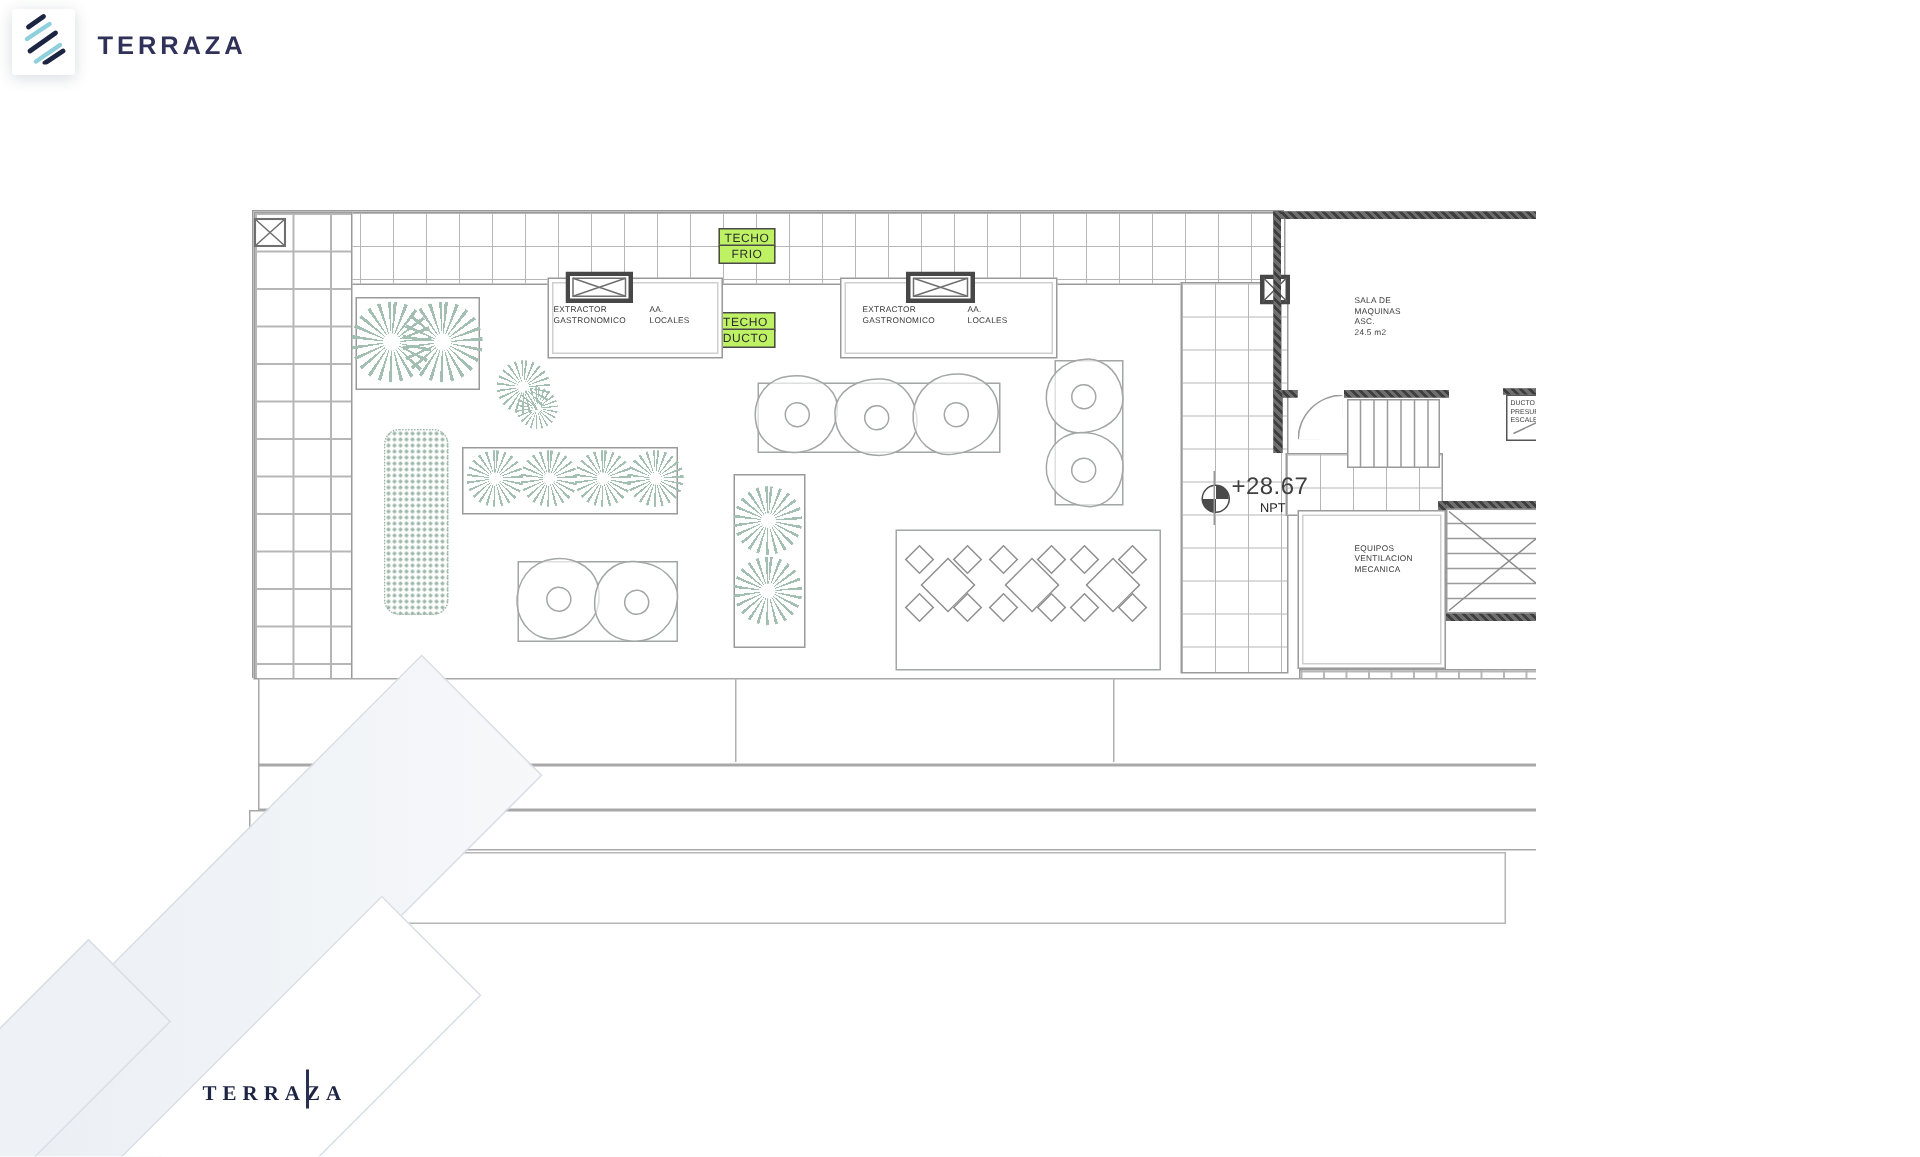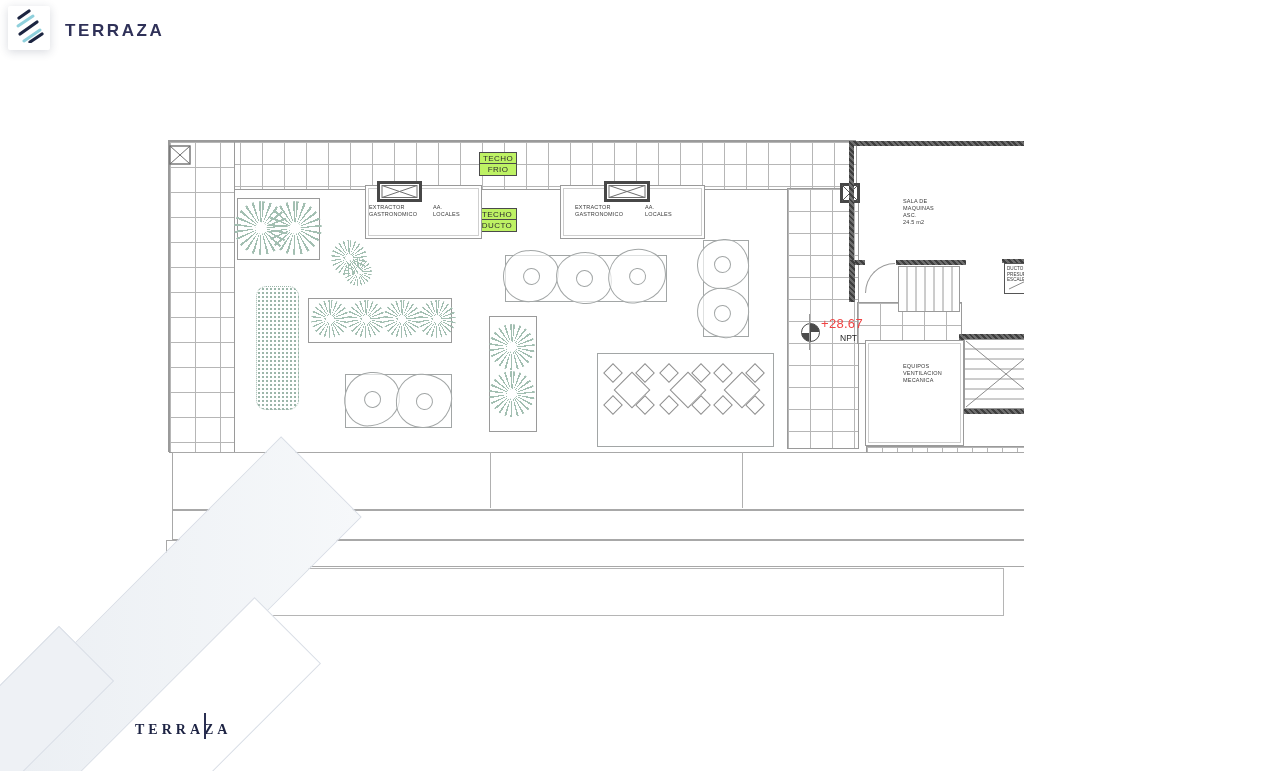--- a/index.html
+++ b/index.html
@@ -37,21 +37,21 @@
   .blob{border:1px solid #a2a6a6;background:rgba(255,255,255,.65);display:flex;align-items:center;justify-content:center;}
   .b1{border-radius:46% 54% 52% 48% / 52% 44% 60% 48%;}
   .b2{border-radius:55% 45% 48% 52% / 46% 58% 44% 54%;}
   .b3{border-radius:50% 50% 58% 42% / 55% 45% 52% 48%;}
   .blob .dot{width:15px;height:15px;border:1px solid #a2a6a6;border-radius:50%;}
   .frame{border:1px solid #a2a6a6;background:rgba(255,255,255,.4);}
   .diamond{border:1px solid #8f8f8f;background:#fff;transform:rotate(45deg);}
   
   .quad{width:17px;height:17px;border:1px solid #4a4a4a;border-radius:50%;
     background:conic-gradient(#4a4a4a 0 25%,#fff 0 50%,#4a4a4a 0 75%,#fff 0);}
-  .lvl-num{font-size:13px;color:#ef4444;font-weight:500;letter-spacing:.3px;}
+  .lvl-num{font-size:16px;color:#404040;font-weight:500;letter-spacing:.3px;}
   .lvl-npt{font-size:8.5px;color:#1f1f1f;}
   
   .arc{border:0 solid #9a9a9a;background:none;}
   
   .band{border:1px solid #a8a8a8;background:#fff;}
   
   .sec-high{border:1.5px solid #c4534e;background:#e4efeb;box-sizing:border-box;}
   .sec-high .cell{position:absolute;top:3px;bottom:3px;border:1px solid #b9cfc7;background:#e9f3ef;}
   
   .ribbon{border:1px solid #d9dee6;transform:rotate(-45deg);}

